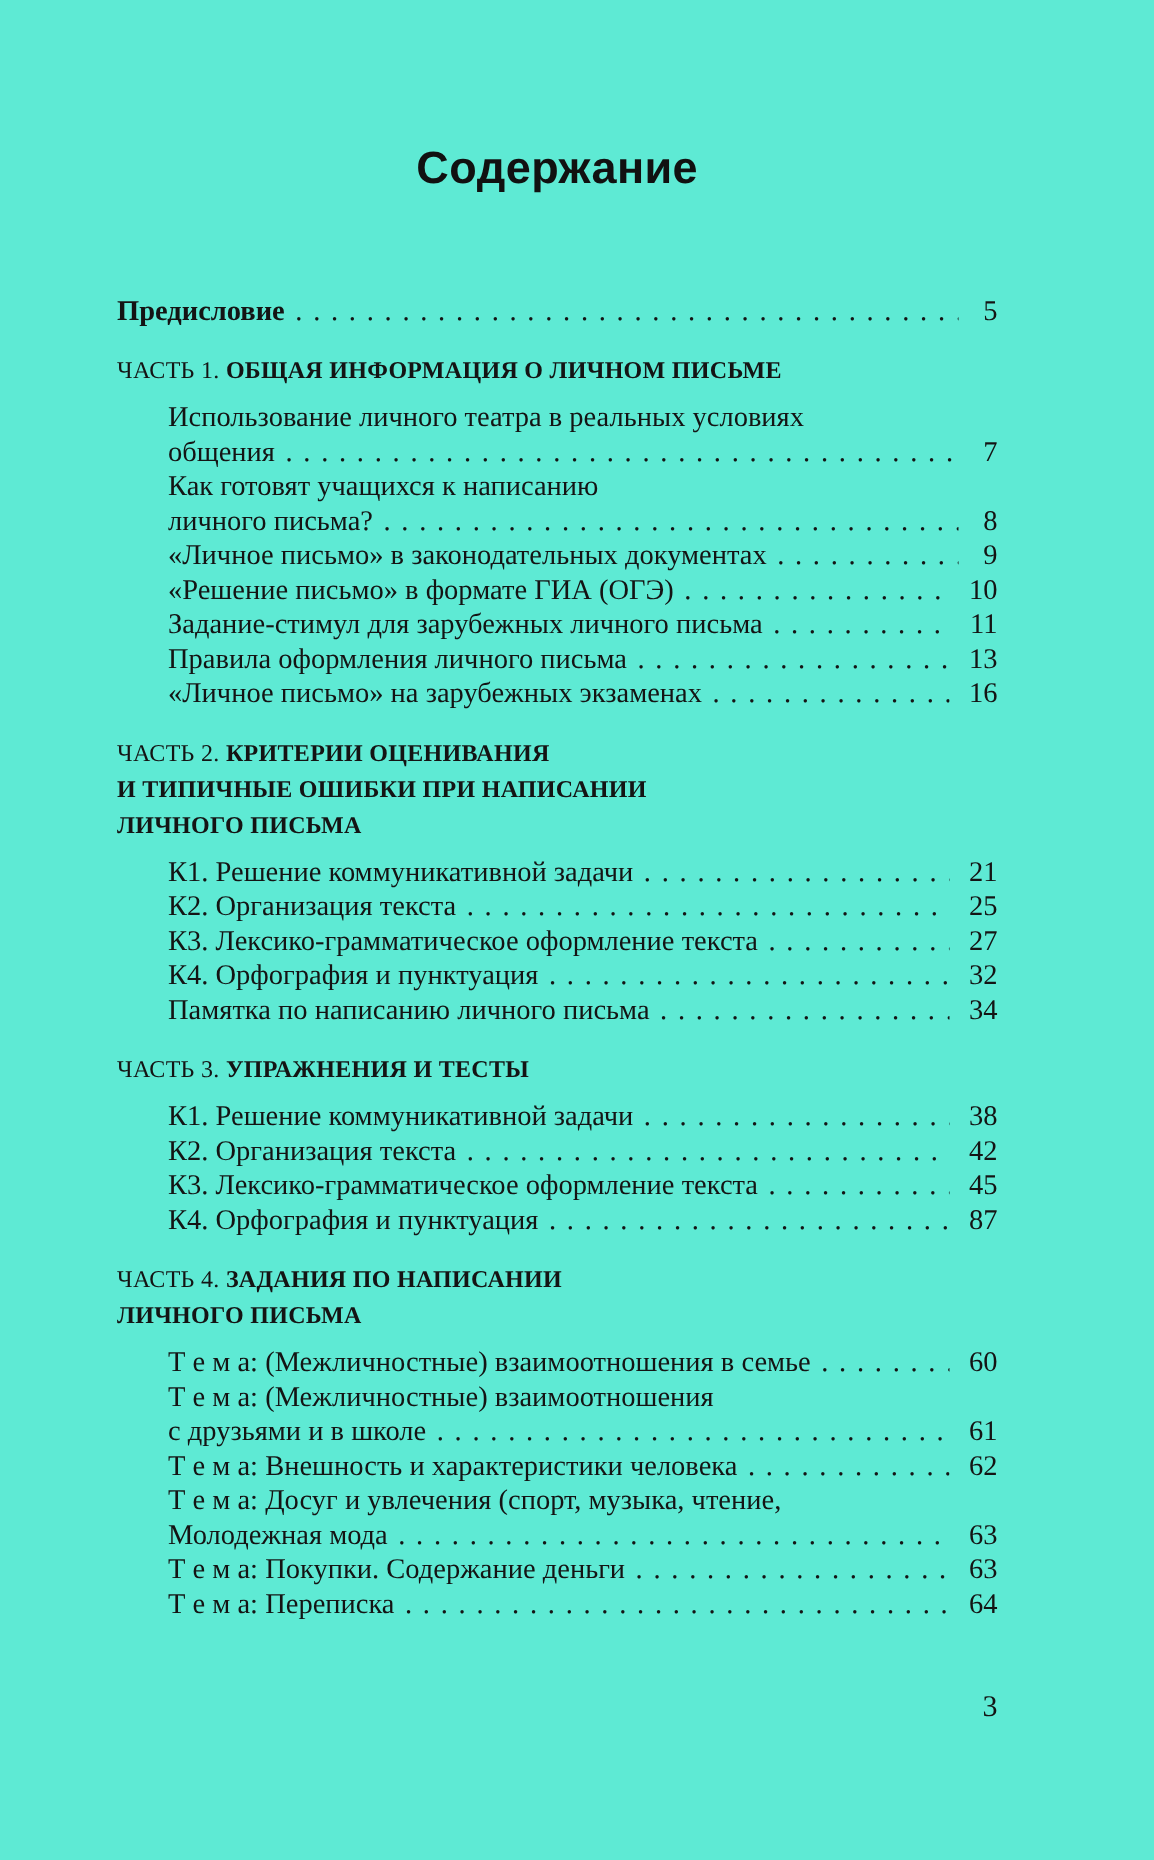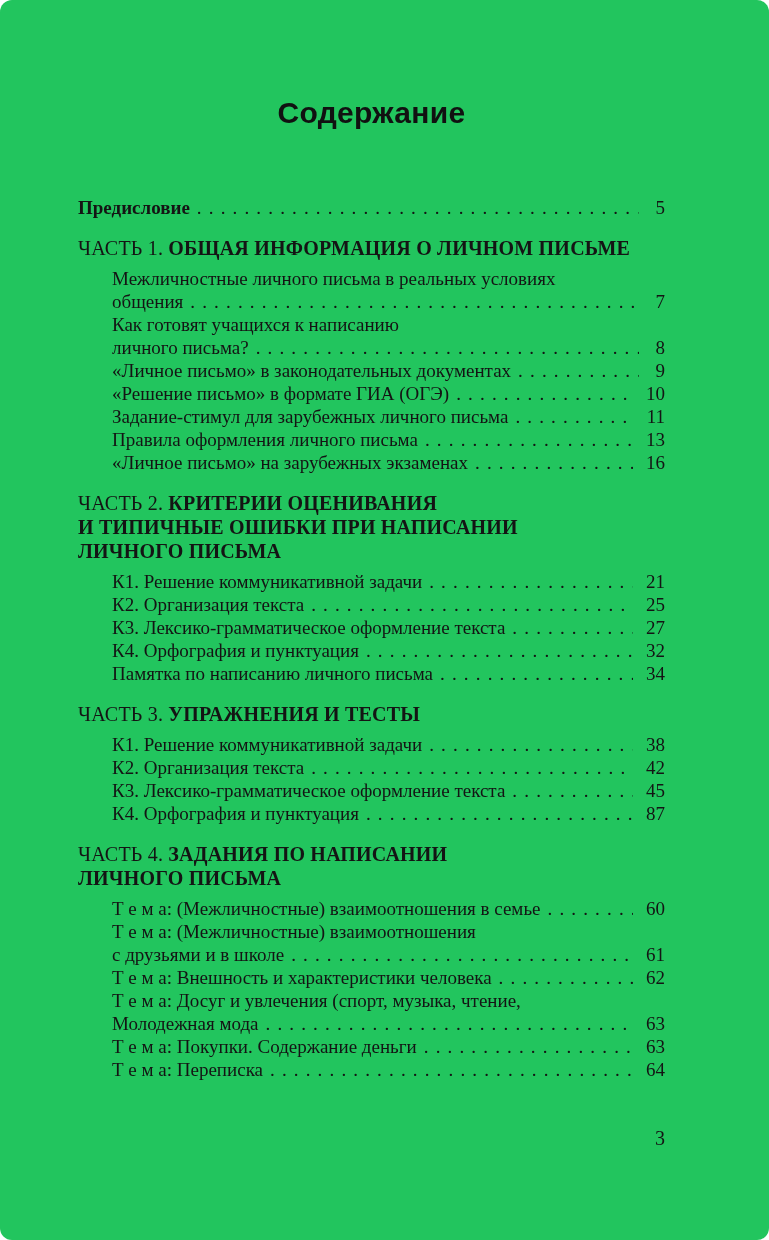--- a/index.html
+++ b/index.html
@@ -2,25 +2,24 @@
 <html lang="ru"><head>
 <meta charset="utf-8">
 <title>Содержание</title>
 <style>
   * { margin: 0; padding: 0; box-sizing: border-box; }
   html, body { background: #ffffff; }
   .page {
     position: relative;
     width: 769px;
     height: 1240px;
-    background: #22c55e;
+    background: #5eead4;
     color: #141414;
     font-family: "Liberation Serif", "DejaVu Serif", serif;
     overflow: hidden;
-    border-radius: 12px;
   }
   .content {
     position: absolute;
     left: 78px;
     top: 0;
     width: 587px;
   }
   .title {
     margin-top: 96px;
     text-align: center;
@@ -53,21 +52,21 @@
     letter-spacing: 1.2px;
   }
   .pagenum {
     flex: 0 0 auto;
     min-width: 26px;
     padding-left: 13px;
     text-align: right;
   }
   .toc-section { margin-top: 17px; }
   .section-heading {
-    font-size: 20px;
+    font-size: 16px;
     line-height: 24px;
     margin-bottom: 7px;
     letter-spacing: 0.2px;
   }
   .heading-number { font-weight: 400; }
   .heading-bold { font-weight: 700; }
   .section-items .toc-item { padding-left: 34px; }
   .folio {
     position: absolute;
     top: 1126px;
@@ -90,21 +89,21 @@
           <span class="leader"></span>
           <span class="pagenum">5</span>
         </div>
         <section class="toc-section">
           <div class="section-heading">
             <div class="heading-line"><span class="heading-number">ЧАСТЬ 1. </span><span class="heading-bold">ОБЩАЯ ИНФОРМАЦИЯ О ЛИЧНОМ ПИСЬМЕ</span></div>
           </div>
           <div class="section-items">
             <div class="toc-item">
               <div class="toc-row">
-                <span class="row-text">Межличностные личного письма в реальных условиях</span>
+                <span class="row-text">Использование личного театра в реальных условиях</span>
               </div>
               <div class="toc-row">
                 <span class="row-text">общения</span>
                 <span class="leader"></span>
                 <span class="pagenum">7</span>
               </div>
             </div>
             <div class="toc-item">
               <div class="toc-row">
                 <span class="row-text">Как готовят учащихся к написанию</span>

